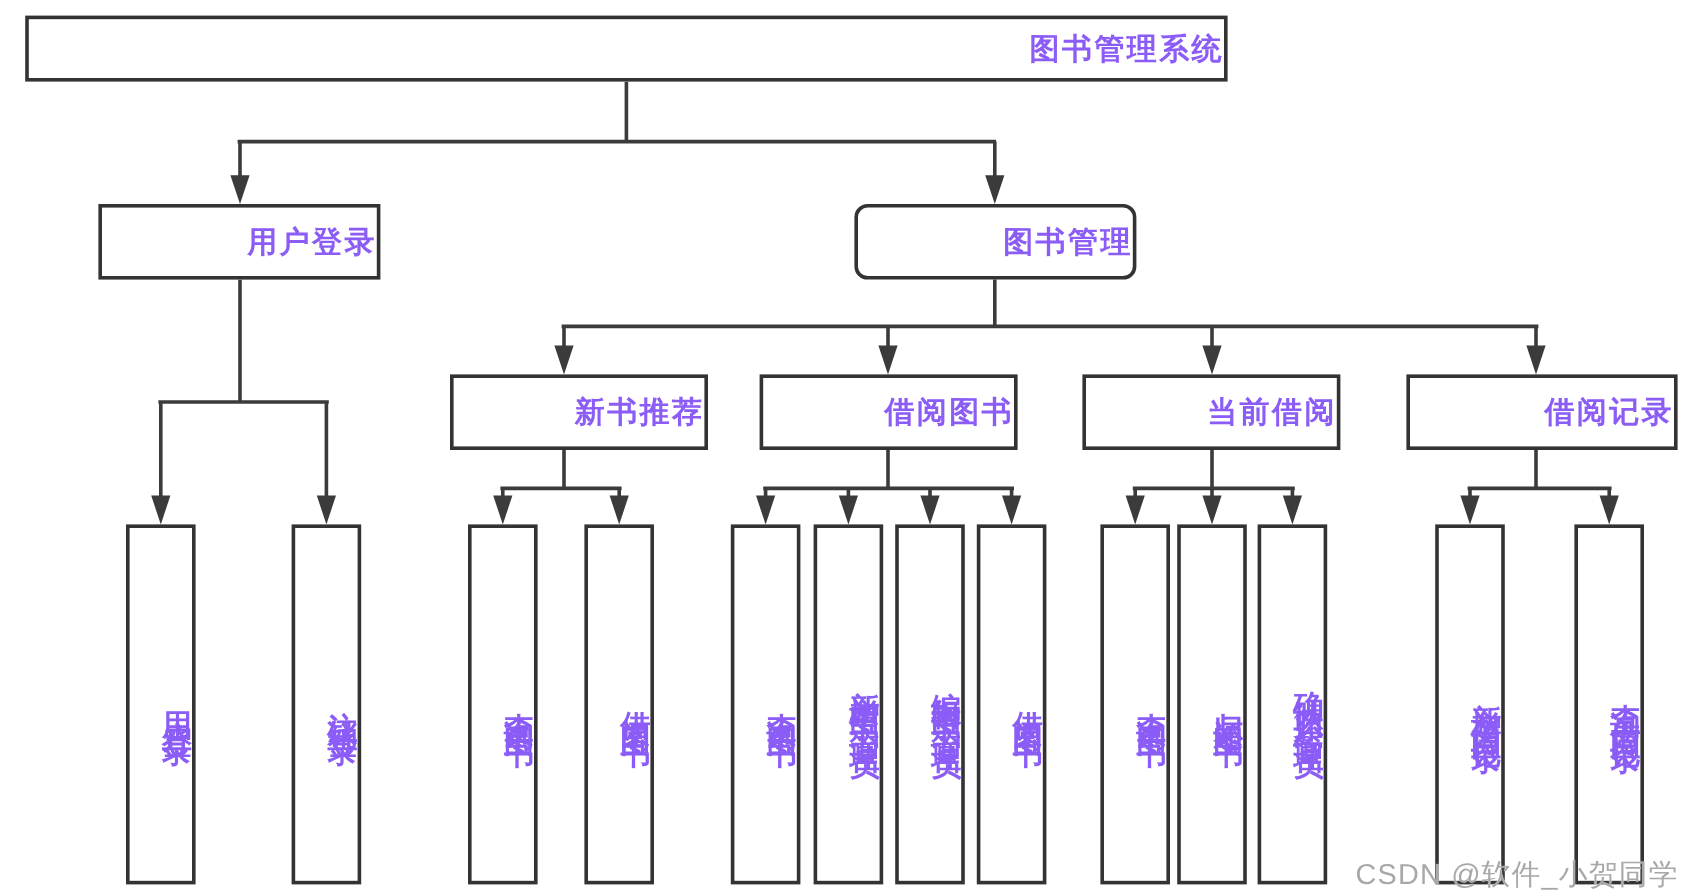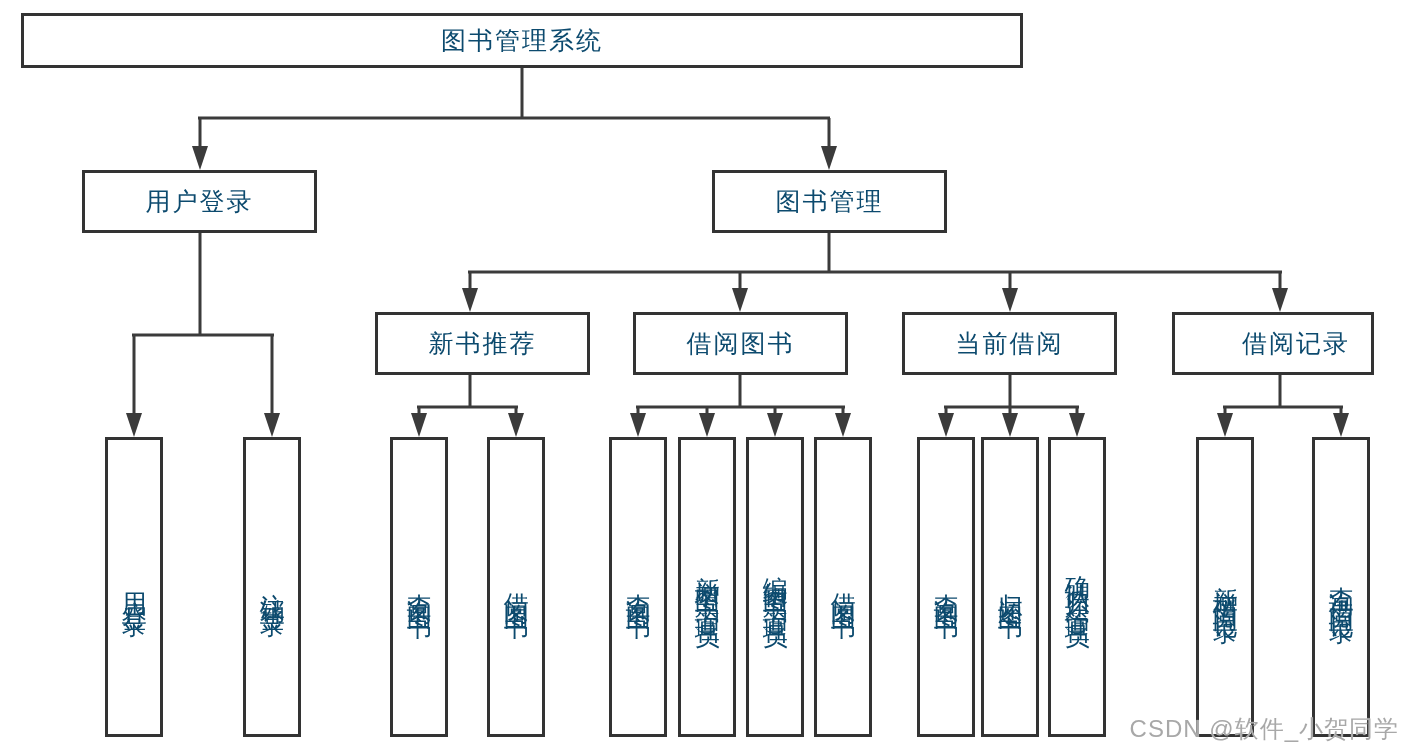--- a/index.html
+++ b/index.html
@@ -17,22 +17,23 @@
     width: 1405px; height: 747px;
     pointer-events: none;
   }
   .node {
     position: absolute;
     box-sizing: border-box;
     background: #ffffff;
     border: 3px solid #333333;
     display: flex;
     align-items: center;
-    justify-content: center;
-    color: #0c4a6e;
+    justify-content: flex-end;
+    color: #8b5cf6;
+    font-weight: bold;
   }
   .node.lvl { font-size: 25px; letter-spacing: 2px; }
   .node.root { font-size: 25px; letter-spacing: 2px; }
   .node.leaf { font-size: 25px; }
   .node.leaf span {
     writing-mode: vertical-rl;
     text-orientation: mixed;
     letter-spacing: 7px;
     line-height: 1.1;
     white-space: nowrap;
@@ -93,34 +94,34 @@
     </g>
   </svg>
 
   <div class="node root" style="left:21px; top:13px; width:1002px; height:55px;">
     <span>图书管理系统</span>
   </div>
 
   <div class="node lvl" style="left:82px; top:170px; width:235px; height:63px;">
     <span>用户登录</span>
   </div>
-  <div class="node lvl" style="left:712px; top:170px; width:235px; height:63px;">
+  <div class="node lvl" style="left:712px; top:170px; width:235px; height:63px;border-radius:11px;">
     <span>图书管理</span>
   </div>
 
   <div class="node lvl" style="left:363px; top:312px; width:215px; height:63px;margin-left:12px;">
     <span>新书推荐</span>
   </div>
   <div class="node lvl" style="left:633px; top:312px; width:215px; height:63px;">
     <span>借阅图书</span>
   </div>
   <div class="node lvl" style="left:902px; top:312px; width:215px; height:63px;">
     <span>当前借阅</span>
   </div>
-  <div class="node lvl" style="left:1172px; top:312px; width:202px; height:63px;padding-left:46px;">
+  <div class="node lvl" style="left:1172px; top:312px; width:226px; height:63px;padding-left:46px;">
     <span>借阅记录</span>
   </div>
 
   <div class="node leaf" style="left:105px; top:437px; width:58px; height:300px;">
     <span>用户登录</span>
   </div>
   <div class="node leaf" style="left:243px; top:437px; width:58px; height:300px;">
     <span>注销登录</span>
   </div>
   <div class="node leaf" style="left:390px; top:437px; width:58px; height:300px;">

